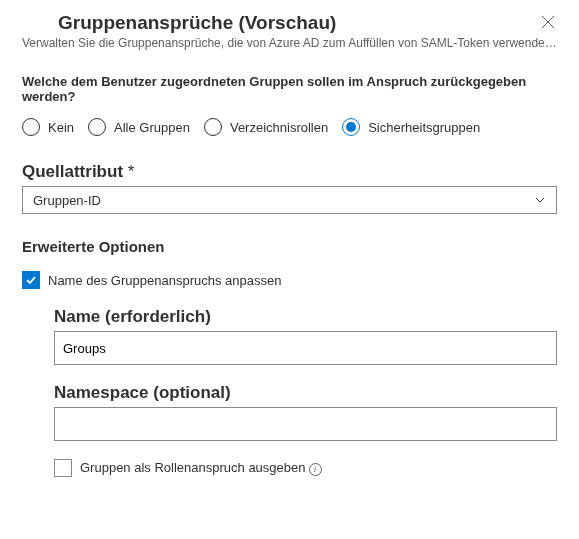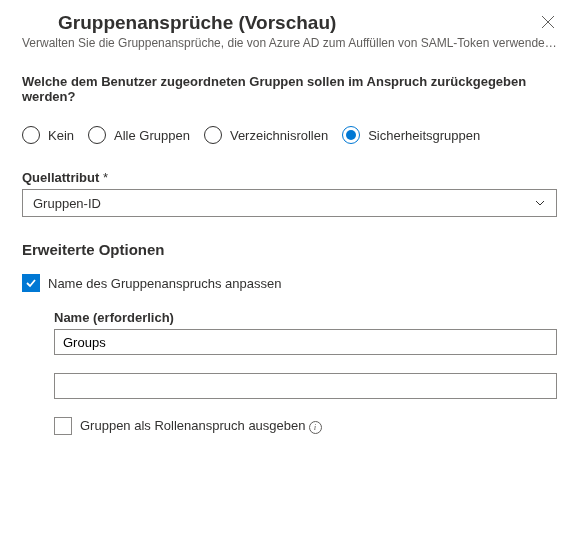--- a/index.html
+++ b/index.html
@@ -38,21 +38,21 @@
       color: #605e5c;
       margin-top: 2px;
       white-space: nowrap;
       overflow: hidden;
       text-overflow: ellipsis;
     }
     .question {
       font-size: 13px;
       font-weight: 600;
       margin-top: 24px;
-      margin-bottom: 22px;
+      margin-bottom: 14px;
     }
     .radio-group {
       display: flex;
       gap: 14px;
     }
     .radio-item {
       display: flex;
       align-items: center;
       gap: 8px;
       cursor: pointer;
@@ -73,21 +73,21 @@
     .radio-dot {
       width: 10px;
       height: 10px;
       background: #0078d4;
       border-radius: 50%;
     }
     .radio-label {
       font-size: 13px;
     }
     .field-label {
-      font-size: 13px;
+      font-size: 17px;
       font-weight: 600;
       margin-top: 26px;
       margin-bottom: 4px;
     }
     .required {
       font-weight: 400;
     }
     .select-wrap {
       position: relative;
       width: 100%;
@@ -146,21 +146,21 @@
       margin-left: 32px;
       margin-top: 18px;
     }
     .nested .field-label {
       margin-top: 0;
     }
     .text-input {
       width: 100%;
       height: 26px;
       border: 1px solid #8a8886;
-      padding: 0 8px;
+      padding: 16px 8px;
       font-size: 13px;
       font-family: inherit;
     }
     .nested-group {
       margin-bottom: 18px;
     }
     .info-icon {
       display: inline-flex;
       align-items: center;
       justify-content: center;
@@ -235,20 +235,21 @@
   <span class="checkbox-label">Name des Gruppenanspruchs anpassen</span>
 </div>
 
 <div class="nested">
   <div class="nested-group">
     <div class="field-label">Name (erforderlich)</div>
     <input type="text" class="text-input" value="Groups" style="">
   </div>
 
   <div class="nested-group">
+    <div class="field-label">Namespace (optional)</div>
     <input type="text" class="text-input" value="" style="">
   </div>
 
   <div class="checkbox-item">
     <div class="checkbox-box"></div>
     <span class="checkbox-label">
       <span>Gruppen als Rollenanspruch ausgeben</span><span class="info-icon">i</span>
     </span>
   </div>
 </div>

